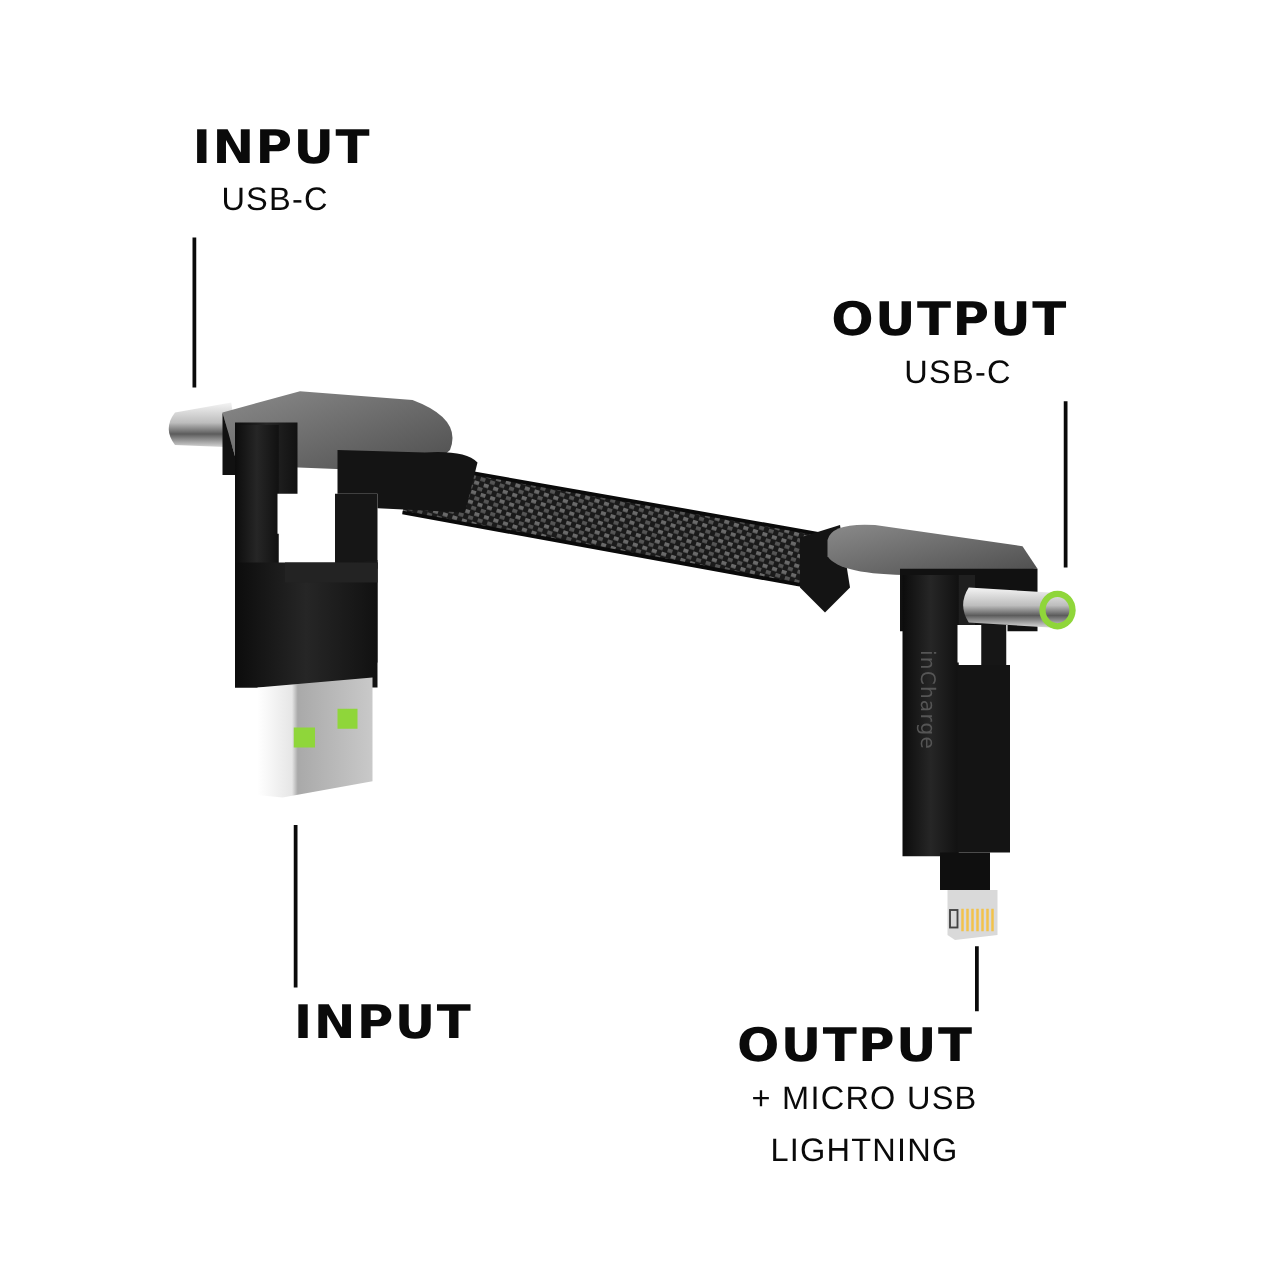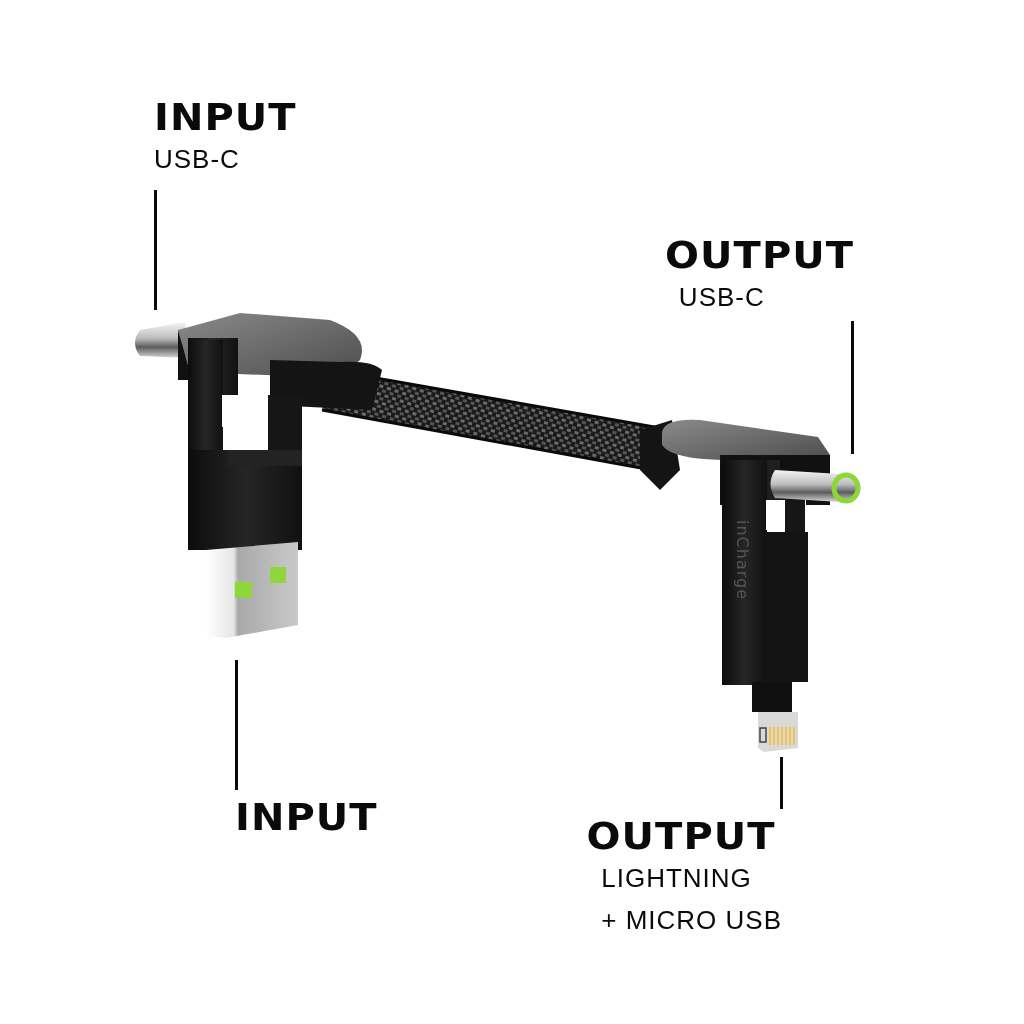--- a/index.html
+++ b/index.html
@@ -1,37 +1,37 @@
 <!DOCTYPE html>
 <html><head>
   <meta charset="utf-8">
   <style>
     html, body { margin: 0; padding: 0; background: #ffffff; }
     body { width: 1024px; height: 1024px; position: relative; overflow: hidden; }
     .stage { position: absolute; left: 0; top: 0; width: 1024px; height: 1024px; }
-    .label { position: absolute; color: #0a0a0a; }
+    .label { position: absolute; color: #0a0a0a; text-align: center; }
     .label .title {
       font-family: "DejaVu Sans", sans-serif;
       font-weight: bold;
       font-size: 37px;
       letter-spacing: 1px;
       line-height: 40px;
       display: block;
       transform: scaleX(1.08);
       transform-origin: left center;
     }
     .label .sub {
       font-family: Liberation Sans, sans-serif;
       font-size: 26px;
       letter-spacing: 1px;
       line-height: 42px;
       display: block;
     }
     .right .title { transform-origin: right center; }
-    .right { text-align: left; }
+    .right { text-align: center; }
     .leader { position: absolute; background: #0a0a0a; width: 2.5px; }
     svg.product { position: absolute; left: 0; top: 0; }
   </style>
 </head>
 <body>
 
 <div class="stage">
 
   <div class="leader" style="left:154px; top:190px; height:120px;"></div>
   <div class="leader" style="left:851px; top:321px; height:133px;"></div>
@@ -140,16 +140,16 @@
     <span class="title">OUTPUT</span>
     <span class="sub">USB-C</span>
   </div>
 
   <div class="label" style="left:235px; top:798px;">
     <span class="title">INPUT</span>
   </div>
 
   <div class="label right" style="right:242px; top:817px;">
     <span class="title">OUTPUT</span>
+    <span class="sub">+ MICRO USB</span>
     <span class="sub">LIGHTNING</span>
-    <span class="sub">+ MICRO USB</span>
   </div>
 </div>
 
 </body></html>

